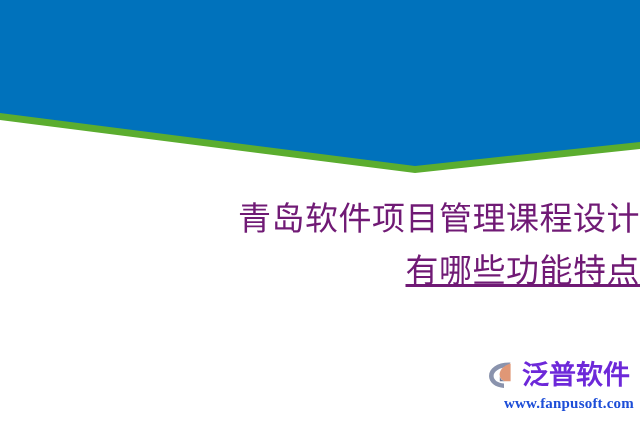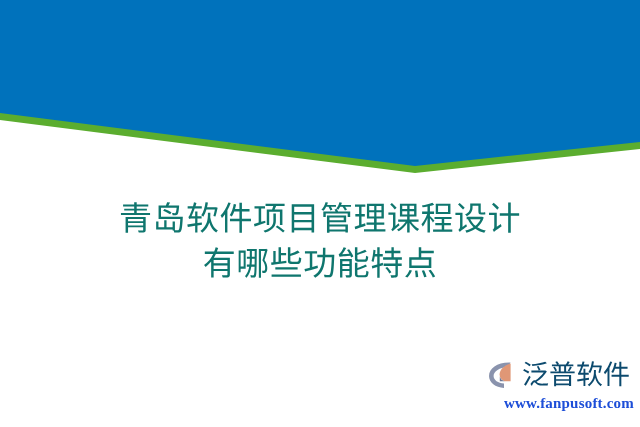--- a/index.html
+++ b/index.html
@@ -37,34 +37,35 @@
     width: 640px;
     height: 185px;
   }
 
   
   .headline {
     position: absolute;
     left: 0;
     top: 198px;
     width: 640px;
-    text-align: center;
-    color: #0f766e;
+    text-align: right;
+    color: #701a75;
     font-family: "Liberation Serif", "DejaVu Serif", serif;
     line-height: 1.28;
     letter-spacing: 0.5px;
   }
   .headline .line {
     display: block;
     font-size: 33px;
     font-weight: 400;
     white-space: nowrap;
   }
   .headline .line-2 {
-    margin-top: 3px;
+    margin-top: 10px;
+    text-decoration: underline;
   }
 
   
   .logo {
     position: absolute;
     right: 6px;
     bottom: 12px;
     width: 148px;
     height: 58px;
   }
@@ -80,22 +81,22 @@
     margin-right: 2px;
   }
   .logo-mark svg {
     display: block;
     width: 34px;
     height: 32px;
   }
   .logo-name {
     font-family: "Liberation Sans", "DejaVu Sans", sans-serif;
     font-size: 27px;
-    font-weight: 400;
-    color: #0c4a6e;
+    font-weight: 700;
+    color: #6d28d9;
     line-height: 1;
     letter-spacing: 0px;
     white-space: nowrap;
   }
   .logo-url {
     font-family: "Liberation Serif", "DejaVu Serif", serif;
     font-size: 15px;
     font-weight: 700;
     color: #1d4ed8;
     line-height: 1;

